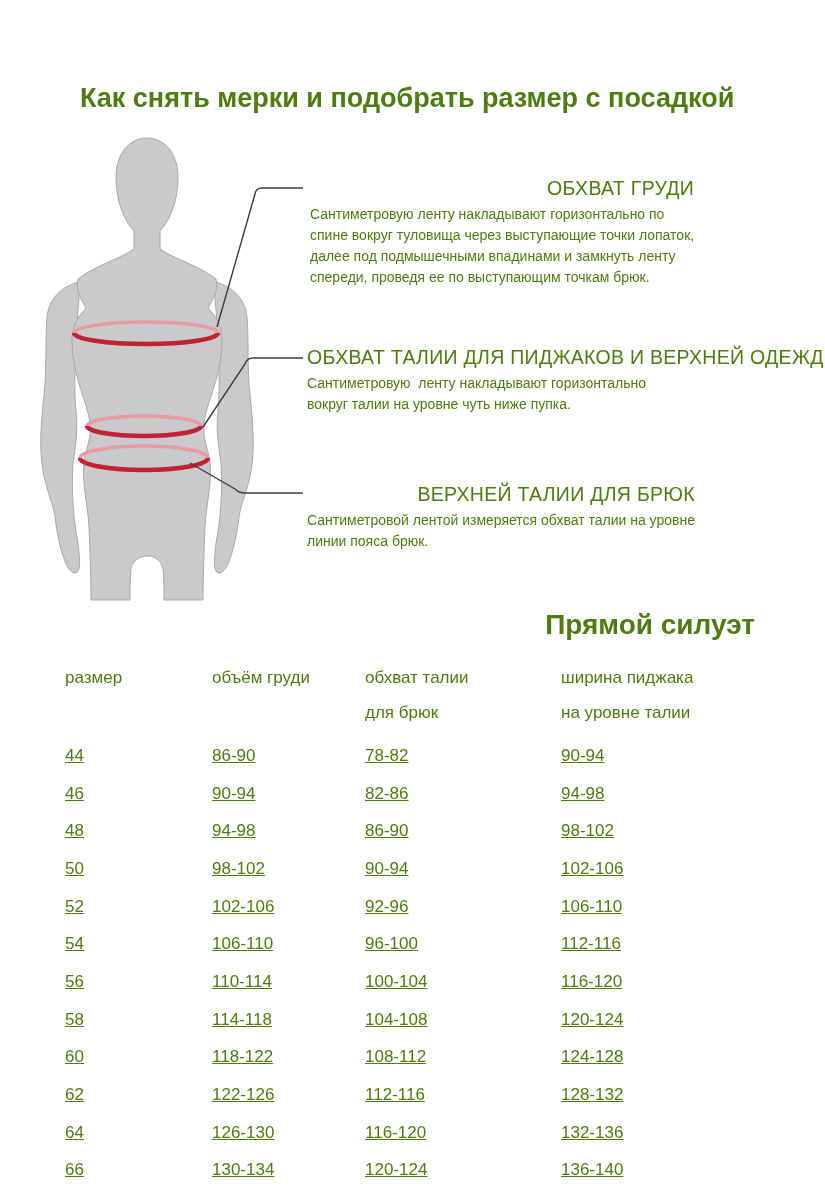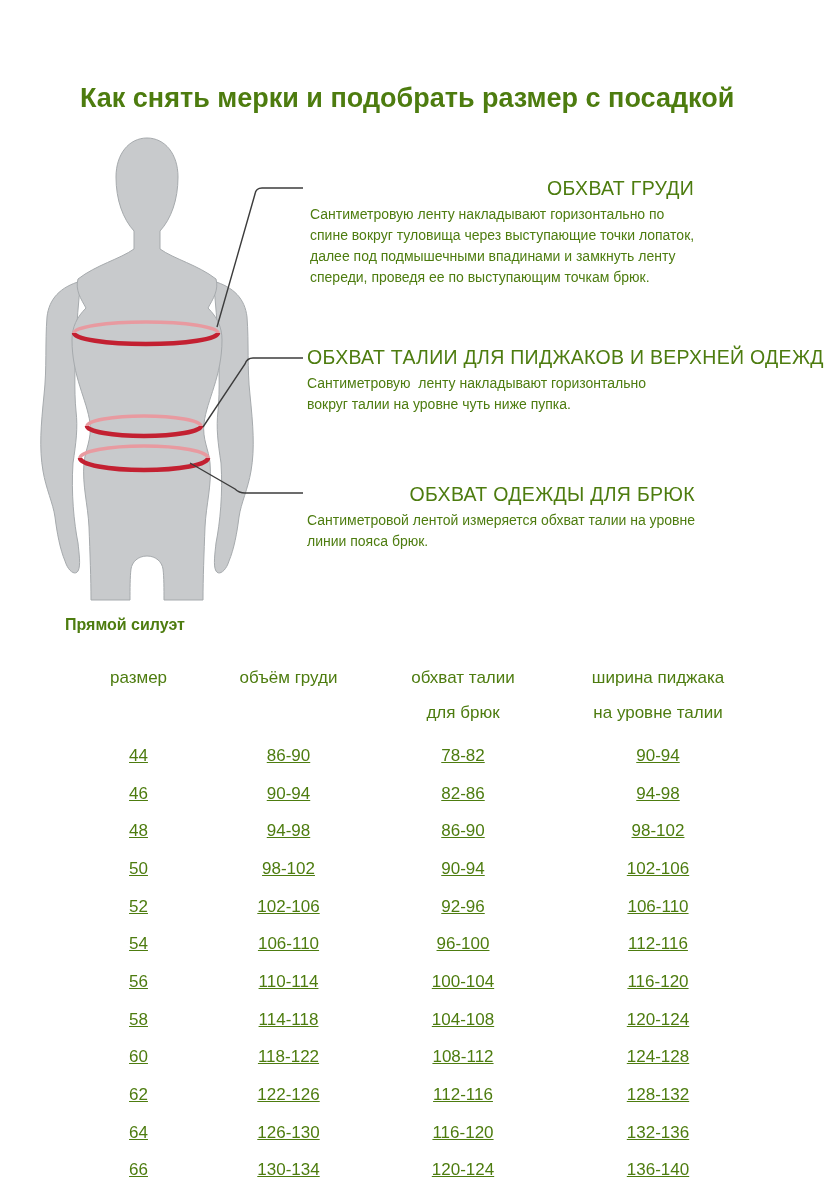--- a/index.html
+++ b/index.html
@@ -19,24 +19,24 @@
 
   .m-section { position:absolute; }
   .m-heading { font-size:19.5px; line-height:22px; letter-spacing:0.3px; white-space:nowrap;text-align:right; }
   .m-desc    { margin-top:5px; font-size:14px; line-height:21px; }
   .desc-line { white-space:pre; }
   .s1 { left:310px; top:177px; }
   .s2 { left:307px; top:346px; }
   .s3 { left:307px; top:483px; }
 
   .size-table { position:absolute; left:65px; top:612px; width:690px; }
-  .size-table-title { text-align:left; font-size:16px; font-weight:bold; line-height:26px; }
+  .size-table-title { text-align:right; font-size:28px; font-weight:bold; line-height:26px; }
   .hdr-grid, .row-grid {
     display:grid; grid-template-columns:147px 153px 196px 194px;
-    font-size:17px; text-align:center;
+    font-size:17px; text-align:left;
   }
   .hdr-grid.line1 { margin-top:30px; }
   .hdr-grid.line2 { margin-top:15px; }
   .hdr-cell { line-height:20px; }
   .rows-wrap { margin-top:14px;text-decoration:underline; }
   .row-grid { height:37.7px; align-items:center; }
 </style>
 </head>
 <body>
 
@@ -94,21 +94,21 @@
 
   <div class="m-section s2">
     <div class="m-heading">ОБХВАТ ТАЛИИ ДЛЯ ПИДЖАКОВ И ВЕРХНЕЙ ОДЕЖДЫ</div>
     <div class="m-desc">
       <div class="desc-line">Сантиметровую  ленту накладывают горизонтально</div>
       <div class="desc-line">вокруг талии на уровне чуть ниже пупка.</div>
     </div>
   </div>
 
   <div class="m-section s3">
-    <div class="m-heading">ОБХВАТ ОДЕЖДЫ ДЛЯ БРЮК</div>
+    <div class="m-heading">ВЕРХНЕЙ ТАЛИИ ДЛЯ БРЮК</div>
     <div class="m-desc">
       <div class="desc-line">Сантиметровой лентой измеряется обхват талии на уровне</div>
       <div class="desc-line">линии пояса брюк.</div>
     </div>
   </div>
 
   <div class="size-table">
     <div class="size-table-title">Прямой силуэт</div>
 
     <div class="hdr-grid line1">

